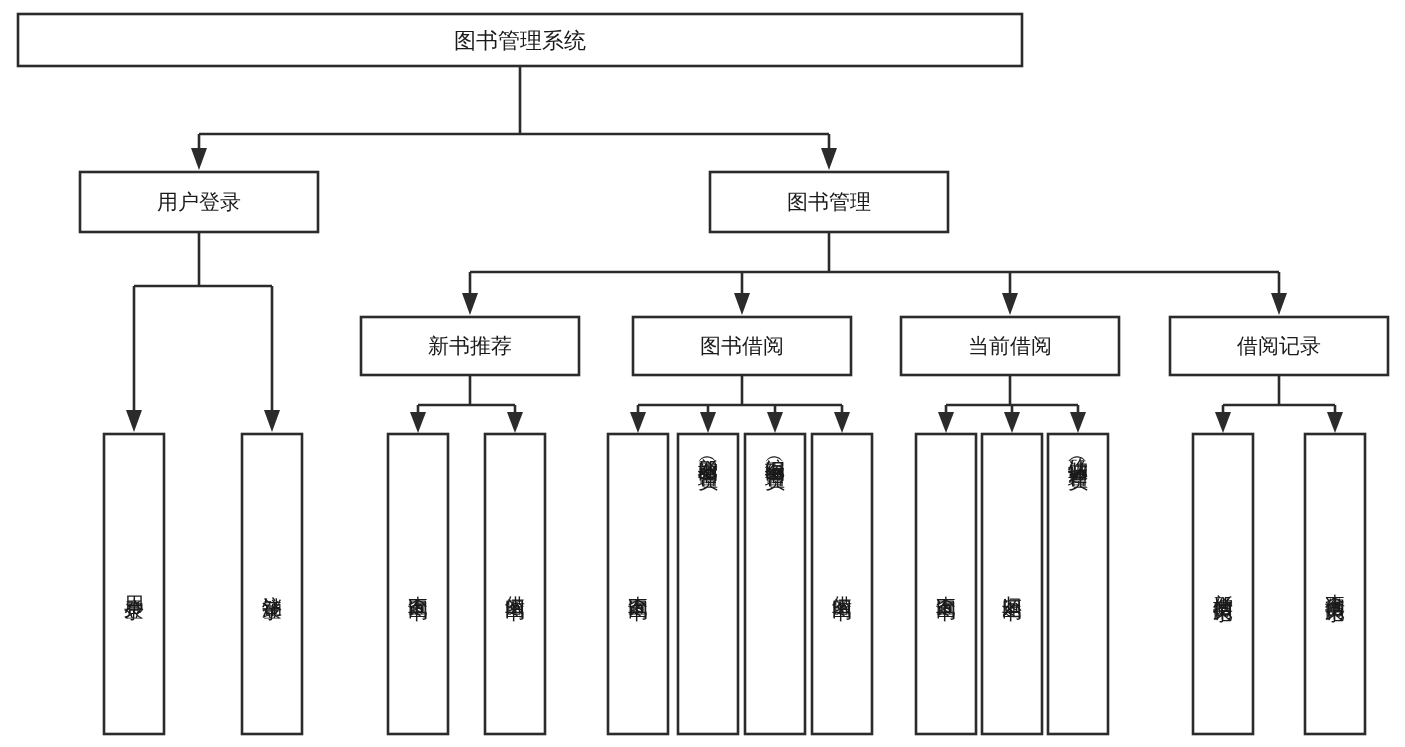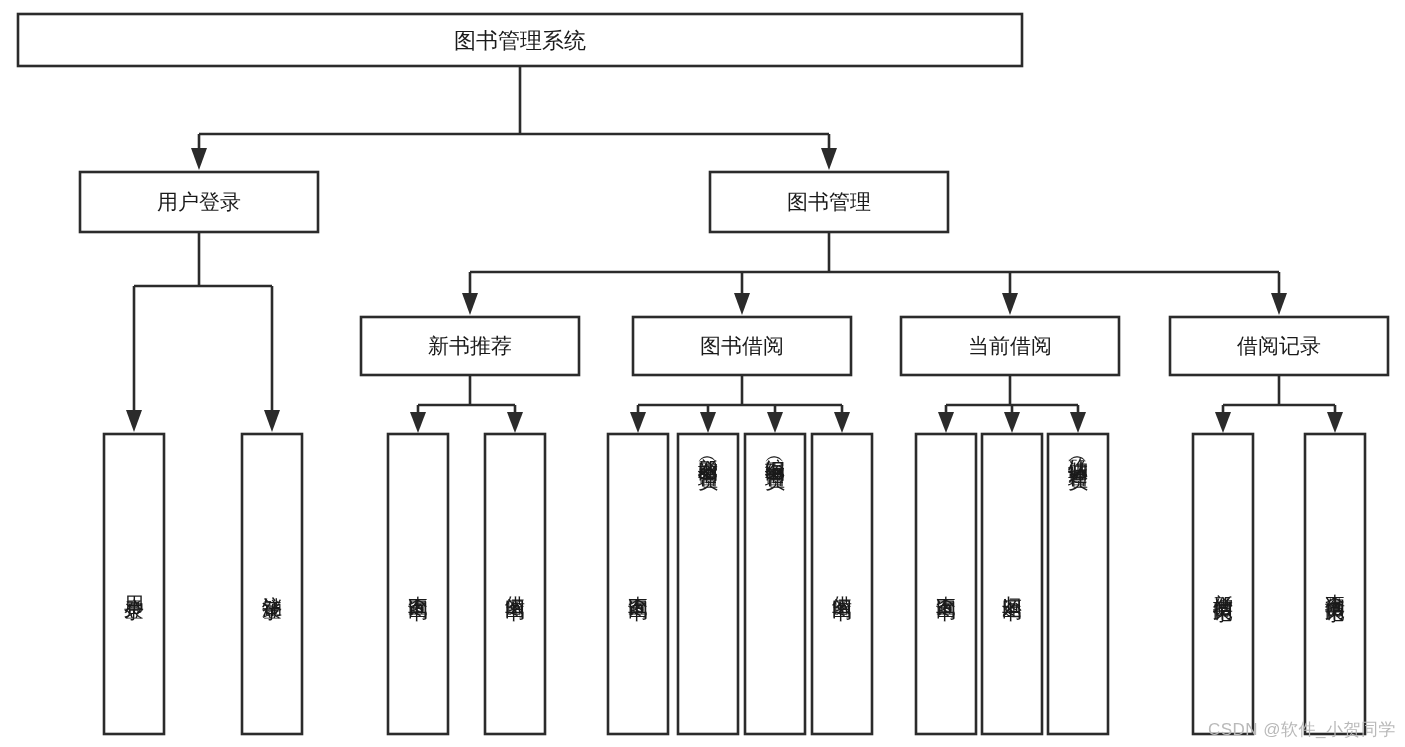--- a/index.html
+++ b/index.html
@@ -235,15 +235,14 @@
   <div class="v-label-wrap" style="left:1048px; top:434px; width:60px; height:300px; align-items:flex-start;">
     <span class="v-label" style="margin-top:8px;">确认归还（管理员）</span>
   </div>
   <div class="v-label-wrap" style="left:1193px; top:434px; width:60px; height:300px;">
     <span class="v-label">新增借阅记录</span>
   </div>
   <div class="v-label-wrap" style="left:1305px; top:434px; width:60px; height:300px;">
     <span class="v-label">查询借阅记录</span>
   </div>
 
-  <div class="watermark">CSDN @软件_小贺同学</div>
 
 </div>
 
 </body></html>

